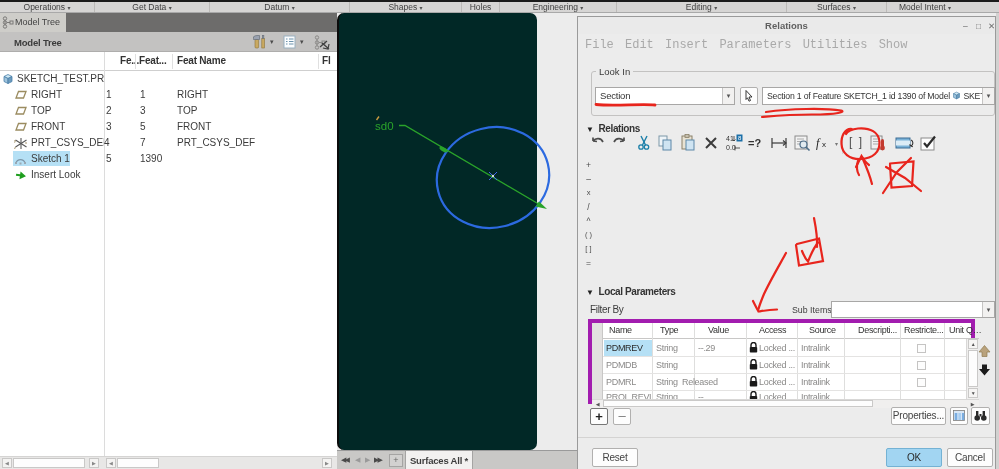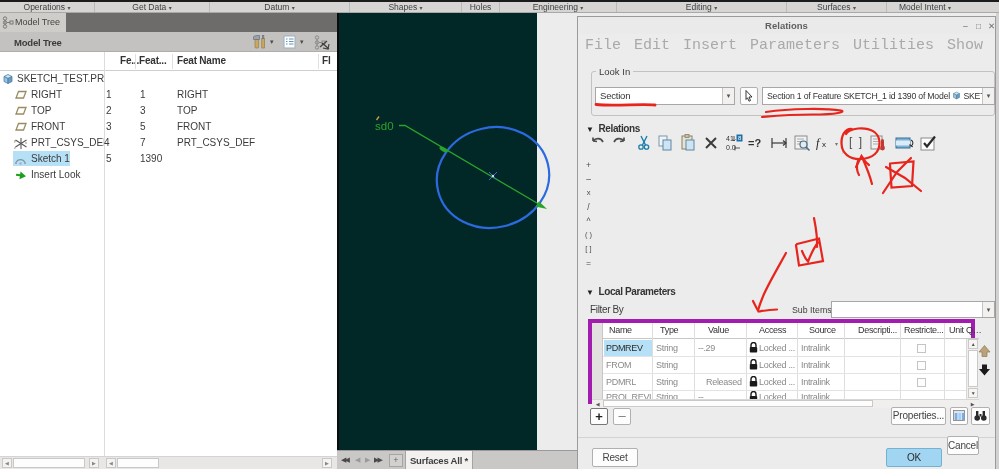--- a/index.html
+++ b/index.html
@@ -18,28 +18,28 @@
 #mtab { left:0; top:0; width:66px; height:19px; background:#cecdc9; color:#444; font-size:9px; line-height:19px; padding-left:15px; }
 #phead { left:0; top:19px; width:337px; height:20px; background:#c3c2c1; border-bottom:1px solid #aeadac; }
 #phead b { position:absolute; left:14px; top:5px; font-size:9.5px; color:#3c3c3c; letter-spacing:-0.2px; }
 #colhead { left:0; top:39px; width:337px; height:19px; background:#fff; border-bottom:1px solid #cfcfcf; font-size:10px; color:#333; font-weight:bold; letter-spacing:-0.2px; }
 #colhead span { position:absolute; top:3px; }
 .vline { position:absolute; width:1px; background:#dcdcdc; }
 .trow { position:absolute; left:0; height:16px; font-size:10px; color:#3b3b3b; line-height:16px; white-space:nowrap; }
 .num { position:absolute; top:0; }
 
 
-#vp { left:337px; top:13px; width:200px; height:437px; background:#012826; border-left:2px solid #0b0b0b; }
+#vp { left:337px; top:13px; width:200px; height:437px; background:#012826; border-left:2px solid #0b0b0b;border-radius:7px; }
 #vtabs { left:337px; top:450px; width:241px; height:19px; background:#c9c8c6; border-top:1px solid #9a9a9a; }
 
 
 #dlg { left:577px; top:16px; width:419px; height:453px; background:#ececec; border:1px solid #9a9a9a; border-bottom:none; }
 #dlg-right-strip { left:996px; top:13px; width:3px; height:456px; background:#d2d1d0; }
 #dtitle { left:0; top:0; width:417px; height:17px; background:#eaeaea; text-align:center; font-size:9.5px; color:#606060; font-weight:bold; line-height:17px; }
-#dmenu { left:0; top:17px; width:417px; height:23px; font-family:"Liberation Mono",monospace; font-size:15px; color:#a9a9a9; line-height:23px; word-spacing:4px; }
+#dmenu { left:0; top:17px; width:417px; height:23px; font-family:"Liberation Mono",monospace; font-size:12px; color:#a9a9a9; line-height:23px; word-spacing:4px; }
 .grpbox { position:absolute; border:1px solid #c3c2c1; border-radius:3px; }
 .grplab { position:absolute; background:#ececec; font-size:9.5px; color:#3c3c3c; padding:0 3px; }
 .combo { position:absolute; background:#fff; border:1px solid #a8a7a6; font-size:9.5px; color:#333; letter-spacing:-0.2px; }
 .combo .tx { position:absolute; left:4px; top:2px; white-space:nowrap; overflow:hidden; }
 .combo .dd { position:absolute; right:0; top:0; width:12px; height:100%; border-left:1px solid #c5c4c3; background:#f2f1f0; color:#555; font-size:7px; display:flex; align-items:center; justify-content:center; }
 .sechead { position:absolute; font-size:10px; color:#333; font-weight:bold; letter-spacing:-0.4px; }
 .sechead .tri { color:#222; font-size:8px; margin-right:5px; }
 .btn { position:absolute; background:#fdfdfd; border:1px solid #b1b0af; border-radius:2px; font-size:10px; color:#444; text-align:center; letter-spacing:-0.2px; }
 </style>
 </head>
@@ -373,25 +373,25 @@
     <div class="abs" style="left:352px;top:0;width:1px;height:76px;background:#dededd"></div>
 
     <div class="abs" style="left:11px;top:33px;width:364px;height:1px;background:#e4e3e2"></div>
     <div class="abs" style="left:11px;top:50px;width:364px;height:1px;background:#e4e3e2"></div>
     <div class="abs" style="left:11px;top:67px;width:364px;height:1px;background:#e4e3e2"></div>
 
     <div class="abs" style="left:12px;top:17px;width:48px;height:16px;background:#b5e0f5"></div>
     <span class="abs" style="left:14px;top:20px;color:#2b2b2b">PDMREV</span>
     <span class="abs" style="left:64px;top:20px">String</span>
     <span class="abs" style="left:106px;top:20px">--.29</span>
-    <span class="abs" style="left:14px;top:37px">FROM</span>
+    <span class="abs" style="left:14px;top:37px">PDMDB</span>
     <span class="abs" style="left:64px;top:37px">String</span>
     <span class="abs" style="left:14px;top:54px">PDMRL</span>
     <span class="abs" style="left:64px;top:54px">String</span>
-    <span class="abs" style="left:114px;top:54px">Released</span>
+    <span class="abs" style="left:90px;top:54px">Released</span>
     <span class="abs" style="left:14px;top:69px;width:46px;overflow:hidden;display:inline-block">PROI_REVI...</span>
     <span class="abs" style="left:64px;top:69px">String</span>
     <span class="abs" style="left:106px;top:69px">--</span>
 
     <svg class="abs" style="left:157px;top:19px" width="9" height="11" viewBox="0 0 9 11">
         <path d="M2,5 L2,3.2 A2.5,2.7 0 0 1 7,3.2 L7,5" fill="none" stroke="#1a1a1a" stroke-width="1.4"></path>
         <rect x="0.8" y="5" width="7.4" height="5.5" rx="0.8" fill="#1a1a1a"></rect>
       </svg>
     <span class="abs" style="left:167px;top:20px;width:37px;overflow:hidden;display:inline-block">Locked ...</span>
       <span class="abs" style="left:209px;top:20px">Intralink</span>
@@ -454,21 +454,21 @@
           <circle cx="9.8" cy="8" r="2.8"></circle>
           <rect x="2" y="1" width="2.4" height="5"></rect>
           <rect x="8.6" y="1" width="2.4" height="5"></rect>
           <rect x="5.5" y="4" width="2" height="2.5"></rect>
         </g>
       </svg></div>
 
   <div class="abs" style="left:0;top:420px;width:417px;height:1px;background:#d4d3d2;"></div>
   <div class="btn" style="left:14px;top:431px;width:46px;height:19px;line-height:17px;">Reset</div>
   <div class="btn" style="left:308px;top:431px;width:56px;height:19px;line-height:17px;background:#a2d5f2;border-color:#74b2d4;color:#2b2b2b;">OK</div>
-  <div class="btn" style="left:369px;top:419px;width:32px;height:19px;line-height:17px;">Cancel</div>
+  <div class="btn" style="left:369px;top:431px;width:46px;height:19px;line-height:17px;">Cancel</div>
 </div>
 
 <svg class="abs" style="left:0;top:0;pointer-events:none" width="999" height="469" viewBox="0 0 999 469">
   <g fill="none" stroke="#e8251d" stroke-width="2.2" stroke-linecap="round">
 
     <path d="M596,104.5 C615,106.5 640,103.5 655,105" stroke-width="2.8"></path>
 
     <path d="M766,112 C790,108.5 825,108 841,110.5 C846,111.8 838,114.5 812,114.5 C790,114.5 768,116.5 762,117"></path>
 
     <path d="M852,129 C845,128 841,136 841.5,144 C842,153 849,159.5 861,159 C873,158.5 880,152 879.5,142 C879,132 870,127.5 858,128.5 C852,129 847,131.5 846,134"></path>

